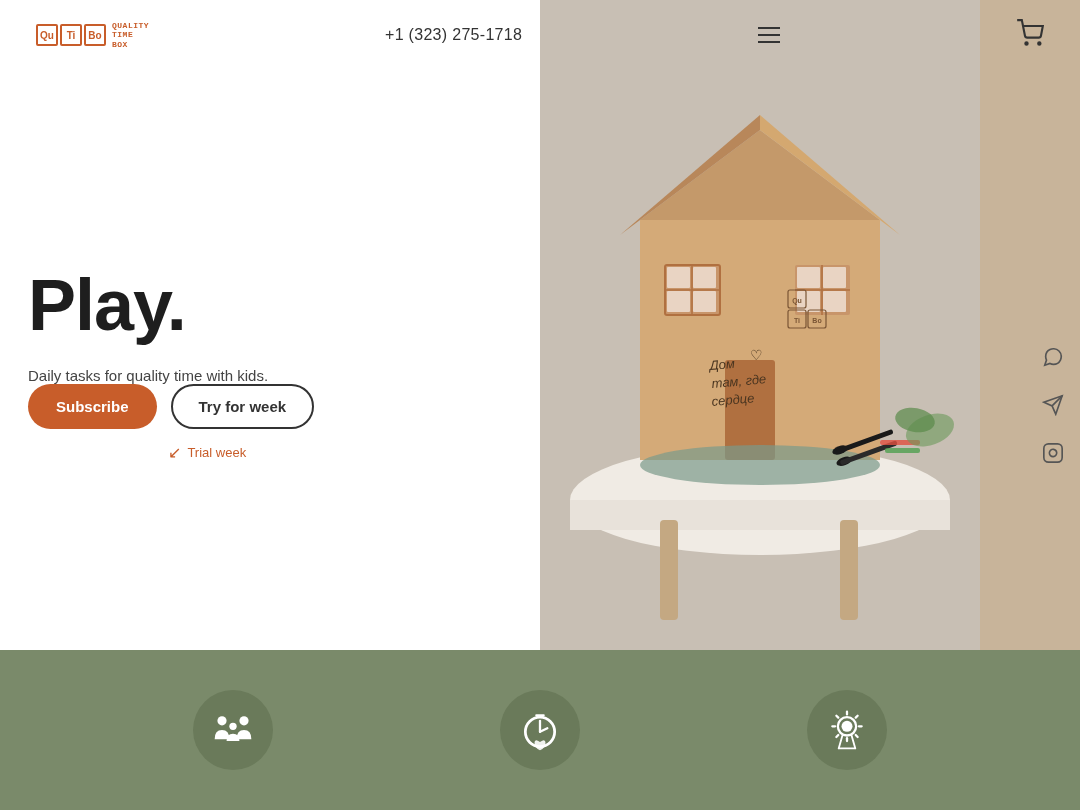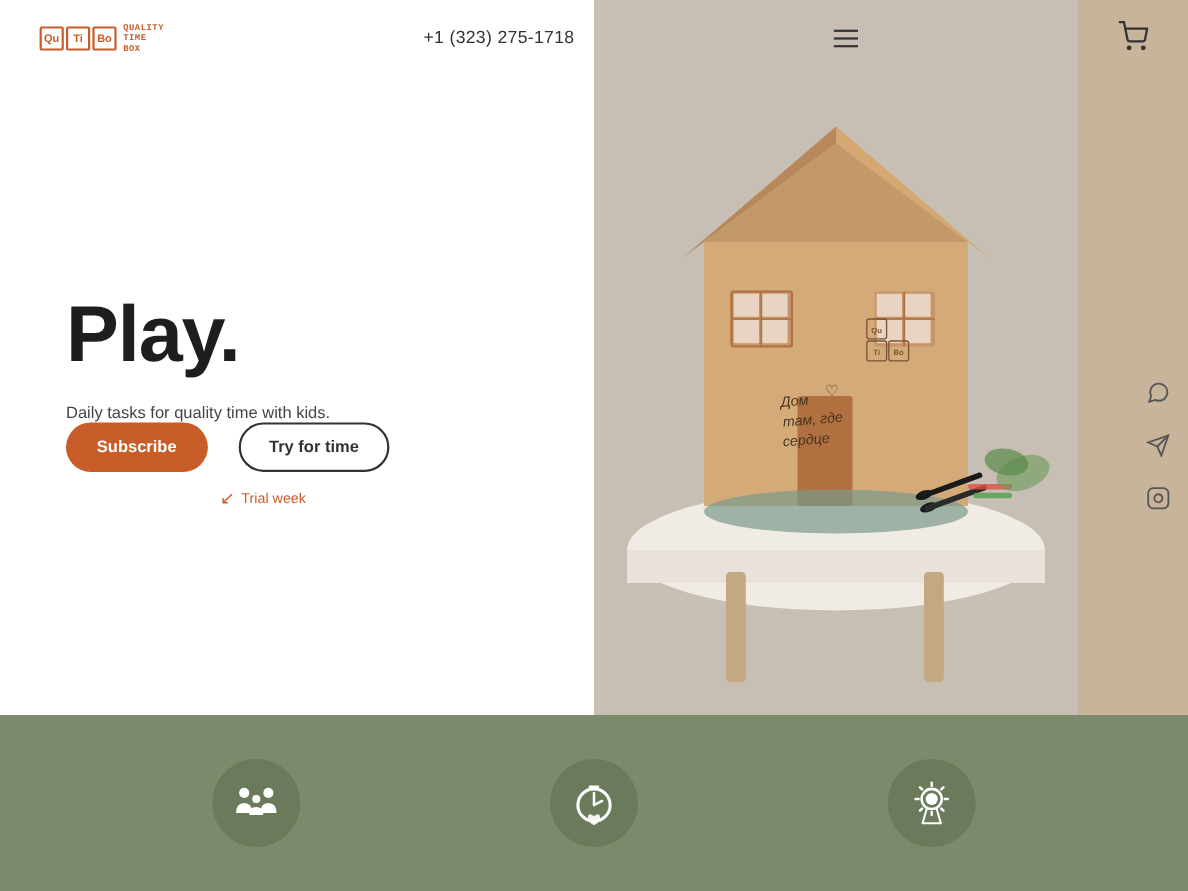--- a/index.html
+++ b/index.html
@@ -94,21 +94,21 @@
       top: 0; left: 0; right: 0;
       height: 650px;
       display: flex;
     }
 
     .hero-left {
       width: 540px;
       display: flex;
       flex-direction: column;
       justify-content: center;
-      padding: 0 50px 0 60px;
+      padding: 0 50px 0 28px;
       padding-top: 80px;
     }
 
     .hero-headline {
       font-size: 72px;
       font-weight: 800;
       color: #1e1e1e;
       line-height: 1.05;
       margin-bottom: 24px;
       letter-spacing: -1px;
@@ -123,21 +123,21 @@
     .hero-buttons {
       display: flex;
       align-items: center;
       gap: 14px;
       flex-direction: column;
       align-items: flex-start;
     }
 
     .btn-row {
       display: flex;
-      gap: 28px;
+      gap: 14px;
       align-items: flex-start;
     }
 
     .btn-subscribe {
       background: #c85d2a;
       color: #fff;
       border: none;
       border-radius: 30px;
       padding: 14px 28px;
       font-size: 15px;
@@ -287,21 +287,21 @@
 <div class="hero">
 
   <div class="hero-left">
     <div class="hero-headline">
       <div>Play.</div>
     </div>
     <div class="hero-sub">Daily tasks for quality time with kids.</div>
     <div class="hero-buttons">
       <div class="btn-row">
         <button class="btn-subscribe">Subscribe</button>
-        <button class="btn-try">Try for time</button>
+        <button class="btn-try">Try for week</button>
       </div>
       <div class="trial-week">
         <span class="trial-arrow">↙</span>
         <span class="trial-week-text">Trial week</span>
       </div>
     </div>
   </div>
 
   <div class="hero-right">
     <div class="hero-bg">

